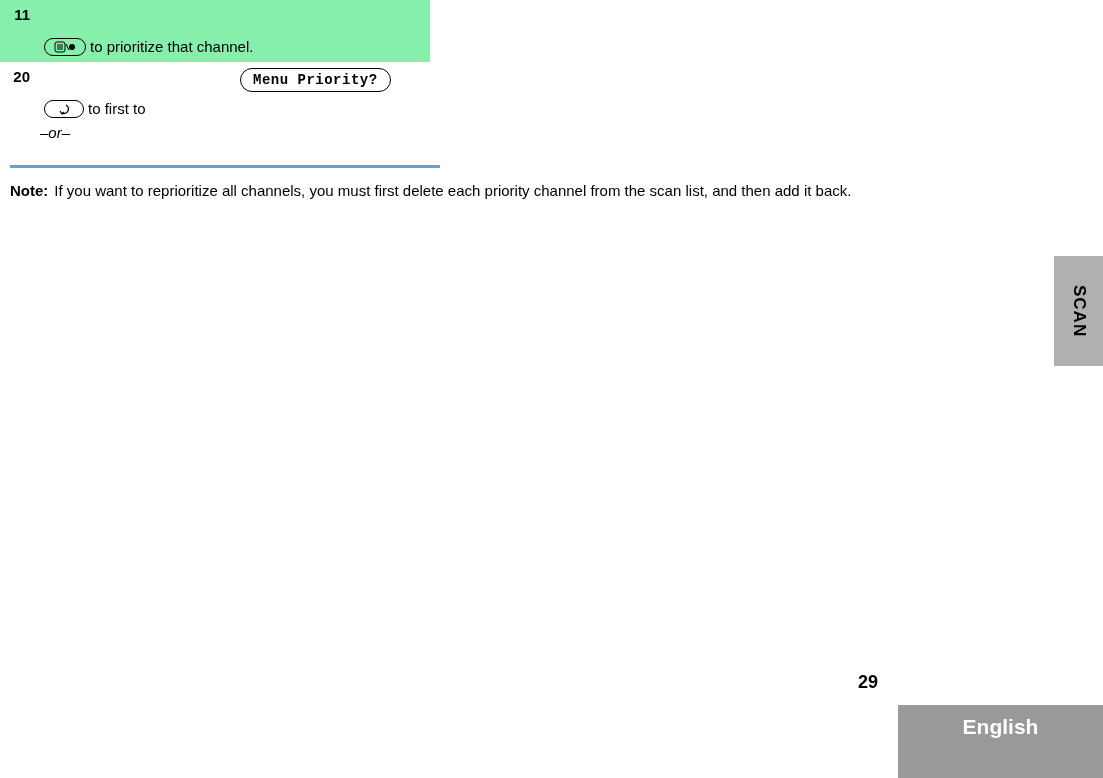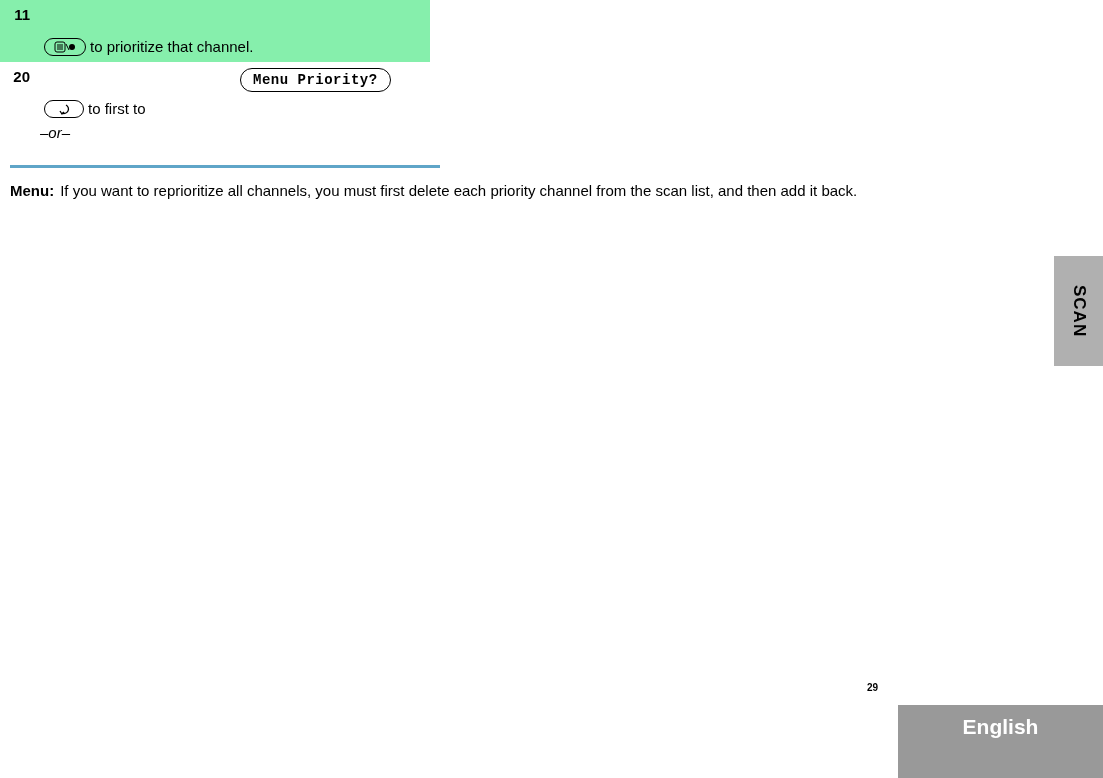--- a/index.html
+++ b/index.html
@@ -143,21 +143,21 @@
     .bottom-box-text {
       font-weight: bold;
       font-size: 21px;
       color: #fff;
     }
     .page-number {
       position: absolute;
       right: 225px;
       bottom: 85px;
       font-weight: bold;
-      font-size: 10px;
+      font-size: 18px;
     }
   </style>
 </head>
 <body>
 
 <div class="content-area">
 
   <div class="step-row alt">
     <div class="step-num">11</div>
     <div class="step-body">
@@ -196,21 +196,21 @@
       </div>
       <span class="or-text">–or–</span>
     </div>
   </div>
 
 </div>
 
 <div class="divider"></div>
 
 <div class="note-block">
-  <div class="note-label">Menu:</div>
+  <div class="note-label">Note:</div>
   <div class="note-text">If you want to reprioritize all channels, you must first delete each priority channel from the scan list, and then add it back.</div>
 </div>
 
 <div class="sidebar-tab">
   <div class="sidebar-tab-text">SCAN</div>
 </div>
 
 <div class="page-number">29</div>
 
 <div class="bottom-box">

